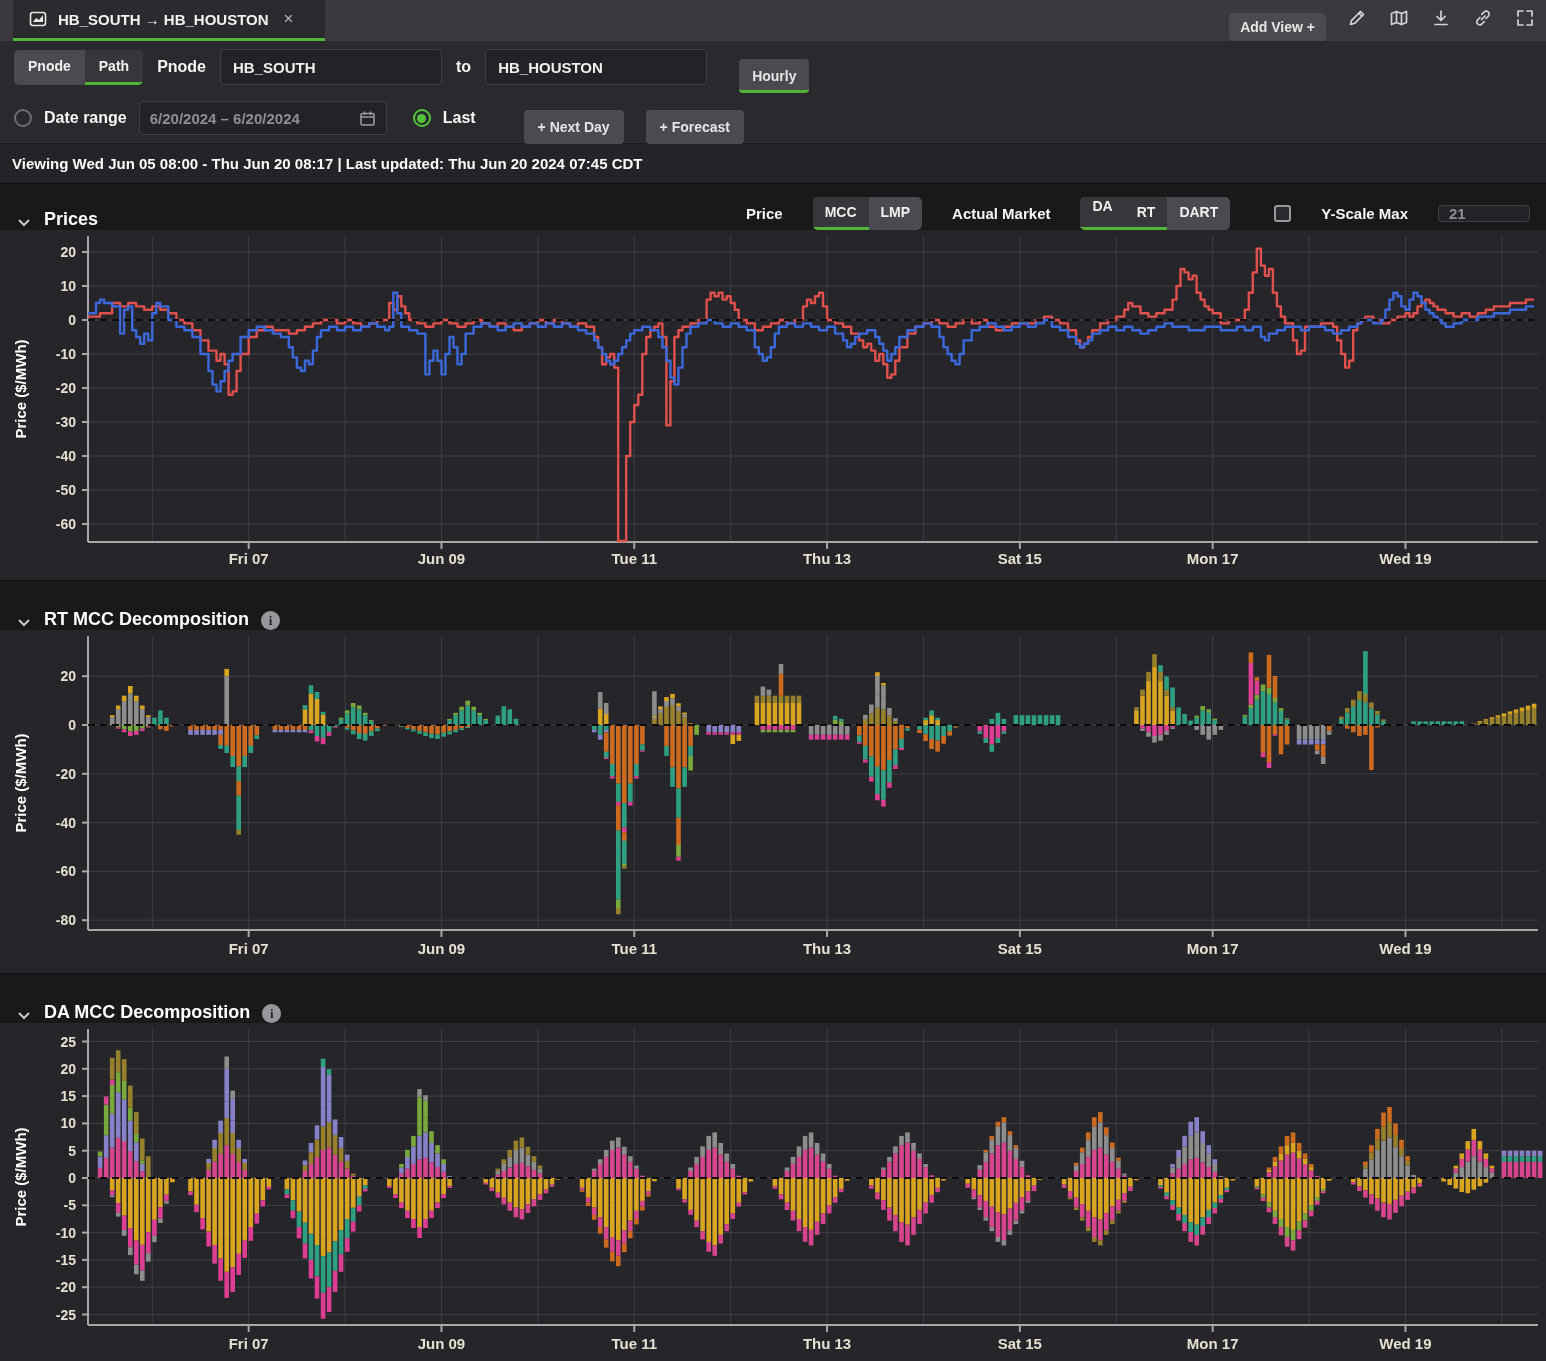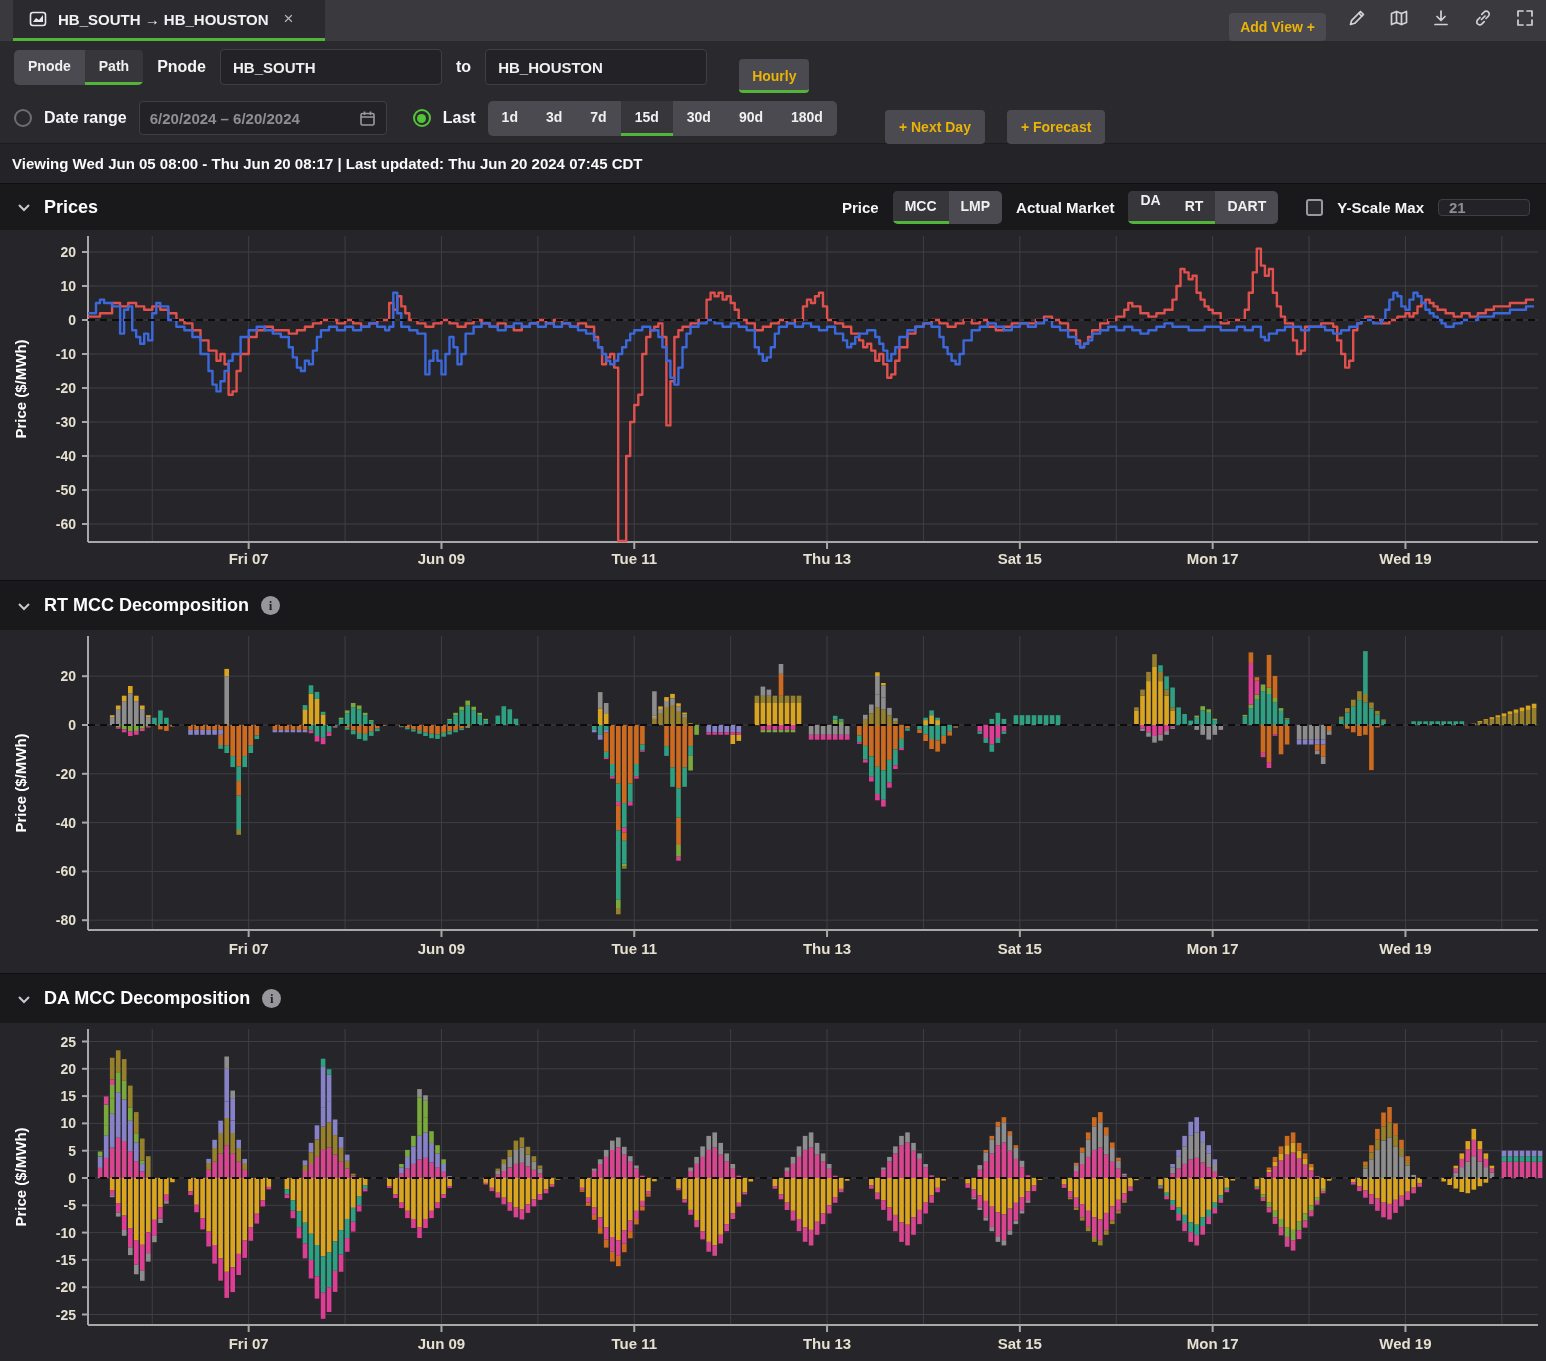--- a/index.html
+++ b/index.html
@@ -5,21 +5,21 @@
   * { box-sizing: border-box; margin: 0; padding: 0; }
   html,body { width:1546px; height:1361px; overflow:hidden; background:#2a2a2e;
     font-family:"Liberation Sans", sans-serif; color:#e9e9e9; }
 
   
   .tabbar { height:41px; background:#3a3a3e; position:relative; display:flex; align-items:stretch;padding-left:13px; }
   .tab { display:inline-flex; align-items:center; gap:9px; padding:0 14px; background:#2b2b2f;
     border-bottom:3px solid #53b43a; font-weight:bold; font-size:15px; color:#f2f2f2; width:312px; }
   .tab .close { color:#b9b9bd; font-size:17px; font-weight:normal; margin-left:6px; cursor:pointer; }
   .tabbar-right { position:absolute; right:10px; top:0; height:36px; display:flex; align-items:center; gap:20px; }
-  .btn { background:#4a4a50; border:none; border-radius:4px; color:#eab308; font-weight:bold;
+  .btn { background:#4a4a50; border:none; border-radius:4px; color:#e5e5e5; font-weight:bold;
     font-size:14px; padding:6px 11px; font-family:inherit; cursor:pointer;margin-top:18px; }
   .iconbtn { width:22px; height:22px; display:flex; align-items:center; justify-content:center; cursor:pointer; }
   .iconbtn svg { stroke:#d2d2d6; fill:none; stroke-width:1.7; stroke-linecap:round; stroke-linejoin:round; }
 
   
   .row1 { height:52px; display:flex; align-items:center; gap:14px; padding:7px 14px; background:#2a2a2e; }
   .row2 { height:50px; display:flex; align-items:center; gap:12px; padding:0 14px; background:#2a2a2e; }
   .lbl { font-weight:bold; font-size:16px; color:#f5f5f5; }
   .seg { display:flex; background:#4a4a50; border-radius:5px; overflow:hidden; }
   .seg .opt { padding:8px 14px; font-weight:bold; font-size:14px; color:#f0f0f0; cursor:pointer;
@@ -33,29 +33,29 @@
     font-size:15px; width:248px; cursor:pointer; }
   .dateinput svg { margin-left:auto; stroke:#9a9a9f; fill:none; stroke-width:1.6; }
   .radio { width:18px; height:18px; border-radius:50%; border:2px solid #6d6d72; background:#2a2a2e;
     display:inline-flex; align-items:center; justify-content:center; cursor:pointer; }
   .radio.on { border-color:#53c43a; }
   .radio.on i { width:9px; height:9px; border-radius:50%; background:#53c43a; }
 
   
   .statusbar { height:40px; background:#242428; display:flex; align-items:center; padding:0 12px;
     font-weight:bold; font-size:15px; color:#fafafa; border-top:1px solid #1c1c1f; }
-  .sect-head { background:#19191c; display:flex; align-items:center; padding:0 16px; gap:12px;
+  .sect-head { background:#19191c; display:flex; align-items:flex-end; padding:0 16px; gap:12px;
     border-top:1px solid #0f0f11; }
   .sect-head.h47 { height:47px; } .sect-head.h50 { height:50px; }
   .sect-title { font-weight:bold; font-size:18px; color:#fdfdfd; }
   .chev { width:16px; height:16px; } .chev svg { stroke:#c9c9cd; fill:none; stroke-width:2; }
   .info { width:19px; height:19px; border-radius:50%; background:#97979b; color:#222226;
     font-weight:bold; font-size:13px; display:inline-flex; align-items:center; justify-content:center;
     font-family:"Liberation Serif", serif; }
-  .head-controls { margin-left:auto; display:flex; align-items:center; gap:14px; }
+  .head-controls { margin-left:auto; display:flex; align-items:center; gap:30px; }
   .cb { width:17px; height:17px; border:2px solid #9a9a9e; border-radius:3px; background:#2a2a2e; cursor:pointer; }
   .yscale-input { background:#232327; border:1px solid #3e3e44; border-radius:4px; color:#8e8e93;
     font-weight:bold; font-size:15px; font-family:inherit; height:17px; padding:0 10px; width:92px; }
 
   .chartbox { background:#26262a; display:block; }
   svg.chart { display:block; }
 </style>
 </head>
 <body>
 
@@ -123,29 +123,20 @@
     <span>6/20/2024 – 6/20/2024</span>
     <svg width="17" height="17" viewBox="0 0 17 17">
         <rect x="2" y="3.5" width="13" height="11.5" rx="1.5"></rect>
         <path d="M2 7h13M5.5 1.5v3.5M11.5 1.5v3.5"></path>
       </svg>
   </div>
   <span class="radio on" style="margin-left:14px;">
       <i></i>
     </span>
   <span class="lbl">Last</span>
-  <div class="seg">
-    <span class="opt">1d</span>
-    <span class="opt">3d</span>
-    <span class="opt">7d</span>
-    <span class="opt sel">15d</span>
-    <span class="opt">30d</span>
-    <span class="opt">90d</span>
-    <span class="opt">180d</span>
-  </div>
   <button class="btn" style="margin-left:36px; padding:9px 14px;">+ Next Day</button>
   <button class="btn" style="margin-left:10px; padding:9px 14px;">+ Forecast</button>
 </div>
 
 <div class="statusbar">Viewing Wed Jun 05 08:00 - Thu Jun 20 08:17 | Last updated: Thu Jun 20 2024 07:45 CDT</div>
 
 <div class="sect-head h47">
   <span class="chev">
     <svg width="16" height="16" viewBox="0 0 16 16">
         <path d="M3 6l5 5 5-5"></path>

